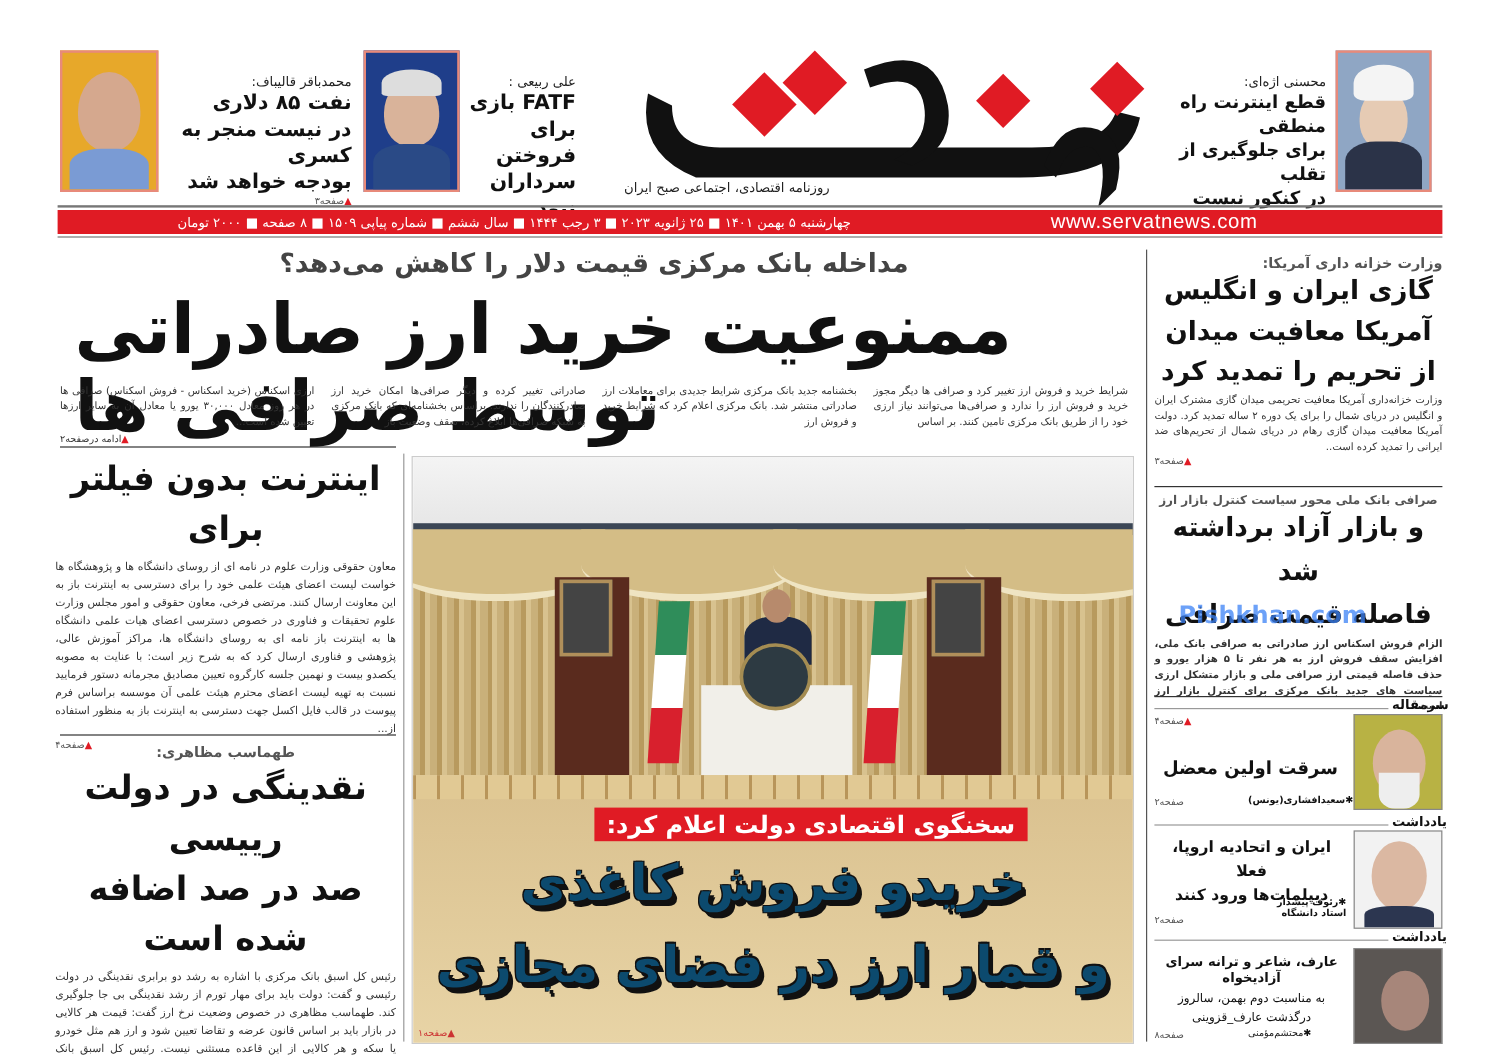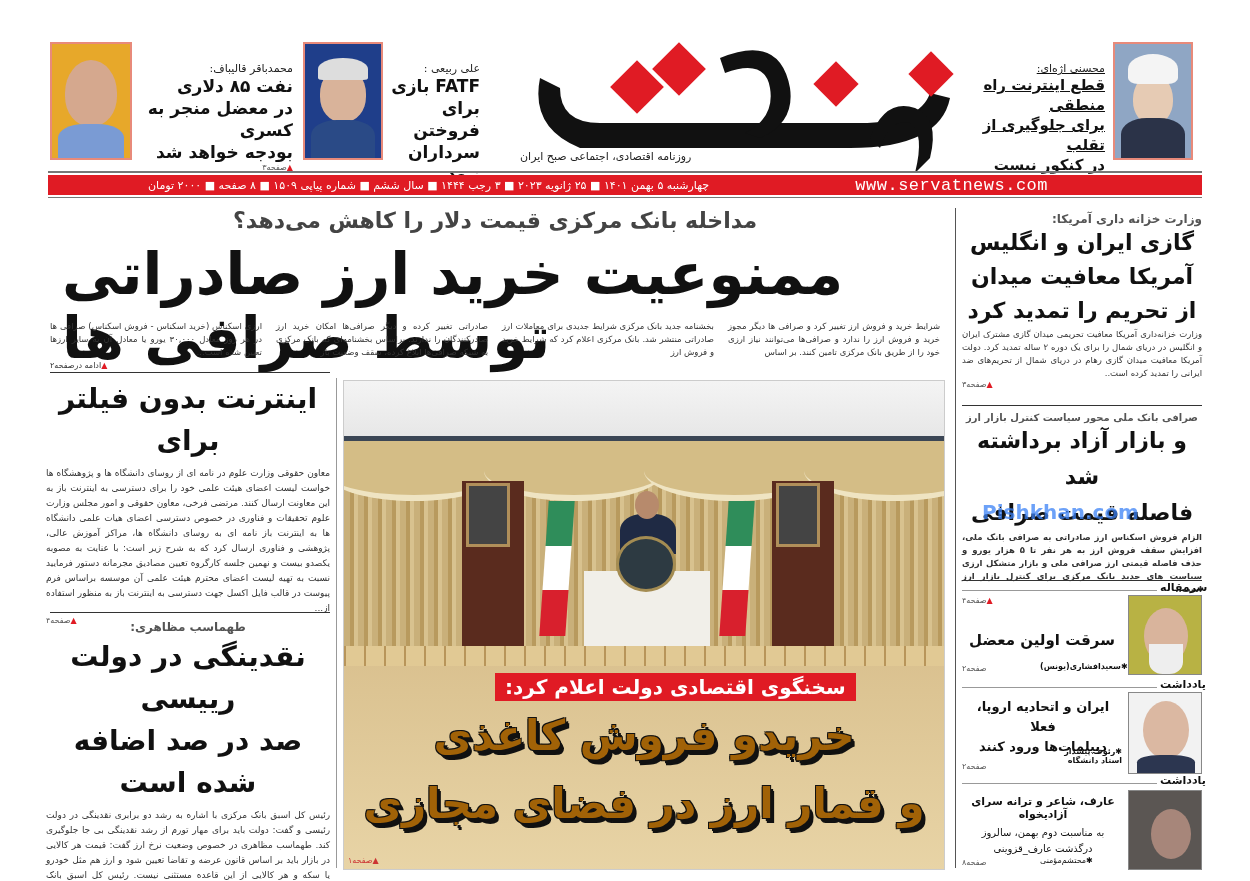--- a/index.html
+++ b/index.html
@@ -14,21 +14,21 @@
   .kicker-small { font-size: 11px; color: #222; }
   .teaser-head { font-weight: bold; font-size: 17px; line-height: 22px; font-family: "DejaVu Sans", sans-serif; }
   .page-ref { font-size: 8px; color: #555; }
   .page-ref .tri { color: #e01b24; font-size: 8px; }
 
   .logo { position: absolute; left: 520px; top: 38px; width: 440px; height: 140px; }
   .tagline { position: absolute; left: 520px; top: 150px; font-size: 11px; color: #222; }
 
   .dateline-top { position: absolute; left: 48px; top: 171px; width: 1154px; height: 2px; background: #777; }
   .dateline { position: absolute; left: 48px; top: 175px; width: 1154px; height: 20px; background: #e01b24; color: #fff; display: flex; align-items: center; justify-content: space-between; padding: 0 14px 0 100px; }
-  .dateline .url { font-family: Liberation Mono, monospace; font-size: 17px; letter-spacing: 0.5px; margin-right: 140px; }
+  .dateline .url { font-family: Liberation Sans, sans-serif; font-size: 17px; letter-spacing: 0.5px; margin-right: 140px; }
   .dateline .info { font-size: 11px; }
   .dateline-bot { position: absolute; left: 48px; top: 197px; width: 1154px; height: 1px; background: #777; }
 
   .col-rule { position: absolute; background: #555; width: 1px; }
   .hr { position: absolute; height: 1px; background: #333; }
 
   .main-kicker { position: absolute; left: 50px; top: 208px; width: 890px; text-align: center; font-size: 22px; color: #444; font-weight: bold; }
   .main-head { position: absolute; left: 62px; top: 242px; width: 890px; text-align: left; font-size: 58px; font-weight: 900; line-height: 64px; letter-spacing: -1px; }
   .lead-cols { position: absolute; left: 50px; top: 320px; width: 890px; display: flex; flex-direction: row-reverse; gap: 14px; }
   .lead-cols p { flex: 1; font-size: 8.5px; line-height: 13px; color: #333; text-align: justify; }
@@ -47,33 +47,33 @@
   .hero .portrait { position: absolute; top: 102px; width: 44px; height: 64px; background: #444; border: 3px solid #b08f5a; }
   .hero .door { position: absolute; top: 100px; width: 62px; height: 165px; background: #5a2b1e; }
   .hero .flag { position: absolute; top: 120px; width: 26px; height: 135px; background: linear-gradient(#2f8d5a 0 33%, #fff 33% 66%, #d8202d 66%); transform: skewX(-4deg); }
   .hero .podium { position: absolute; left: 240px; top: 190px; width: 126px; height: 80px; background: #f1efe9; }
   .hero .seal { position: absolute; left: 272px; top: 155px; width: 60px; height: 56px; border-radius: 50%; background: #2d3a42; border: 3px solid #a48c52; }
   .hero .speaker { position: absolute; left: 276px; top: 133px; width: 56px; height: 40px; background: #1f2a44; border-radius: 40% 40% 0 0; }
   .hero .head { position: absolute; left: 291px; top: 110px; width: 24px; height: 28px; background: #b78a6c; border-radius: 50%; }
   .hero .wall { position: absolute; left: 0; top: 265px; width: 100%; height: 225px; background: linear-gradient(#d9c08e, #e8d4a6); }
   .hero .frieze { position: absolute; left: 0; top: 265px; width: 100%; height: 20px; background: repeating-linear-gradient(90deg, #b8955a 0 2px, #e1c994 2px 20px); }
   .hero .red-kicker { position: absolute; left: 151px; top: 292px; padding: 2px 10px; background: #e01b24; color: #fff; font-size: 20px; font-weight: bold; }
-  .hero .big { position: absolute; left: 0; width: 100%; text-align: center; color: #a16207; font-weight: 900; text-shadow: 3px 3px 0 #111, -1px -1px 0 #111, 1px -1px 0 #111, -1px 1px 0 #111, 4px 5px 0 #111; }
+  .hero .big { position: absolute; left: 0; width: 100%; text-align: center; color: #0c4a6e; font-weight: 900; text-shadow: 3px 3px 0 #111, -1px -1px 0 #111, 1px -1px 0 #111, -1px 1px 0 #111, 4px 5px 0 #111; }
   .hero .ref { position: absolute; left: 4px; bottom: 4px; font-size: 8px; color: #c33; }
   .op-photo { position: absolute; border: 1px solid #888; overflow: hidden; }
 </style>
 </head>
 <body class="rtl">
 
 <div class="photo" style="left:1113px; top:42px; width:80px; height:118px; background:#8fa6c4;">
   <div class="face" style="top:30px; width:40px; height:50px; background:#e6cbb4;"></div>
   <div class="face" style="top:10px; width:50px; height:30px; background:#f4f4f4; border-radius:50% 50% 20% 20%;"></div>
   <div class="body" style="height:40px; background:#2b3348;"></div>
 </div>
-<div class="abs" style="left:955px; top:62px; width:150px; text-align:right;text-decoration:underline;">
+<div class="abs" style="left:955px; top:62px; width:150px; text-align:right;">
   <div class="kicker-small">محسنی اژه‌ای:</div>
   <div class="teaser-head" style="font-size:15px; line-height:20px;">
     <div>قطع اینترنت راه منطقی</div>
     <div>برای جلوگیری از تقلب</div>
     <div>در کنکور نیست</div>
   </div>
   <div class="page-ref"><span class="tri">▲</span><span>صفحه۱</span></div>
 </div>
 
 <div class="logo">
@@ -105,21 +105,21 @@
 </div>
 
 <div class="photo" style="left:50px; top:42px; width:82px; height:118px; background:#e7a82a;">
   <div class="face" style="top:16px; width:52px; height:66px; background:#d5a88e;"></div>
   <div class="body" style="height:34px; background:#7a9bd4;"></div>
 </div>
 <div class="abs" style="left:138px; top:62px; width:155px; text-align:right;">
   <div class="kicker-small">محمدباقر قالیباف:</div>
   <div class="teaser-head">
     <div>نفت ۸۵ دلاری</div>
-    <div>در معضل منجر به کسری</div>
+    <div>در نیست منجر به کسری</div>
     <div>بودجه خواهد شد</div>
   </div>
   <div class="page-ref"><span class="tri">▲</span><span>صفحه۳</span></div>
 </div>
 
 <div class="dateline-top"></div>
 <div class="dateline">
   <span class="url" style="direction:ltr;">www.servatnews.com</span>
   <span class="info">چهارشنبه ۵ بهمن ۱۴۰۱ ■ ۲۵ ژانویه ۲۰۲۳ ■ ۳ رجب ۱۴۴۴ ■ سال ششم ■ شماره پیاپی ۱۵۰۹ ■ ۸ صفحه ■ ۲۰۰۰ تومان</span>
 </div>

